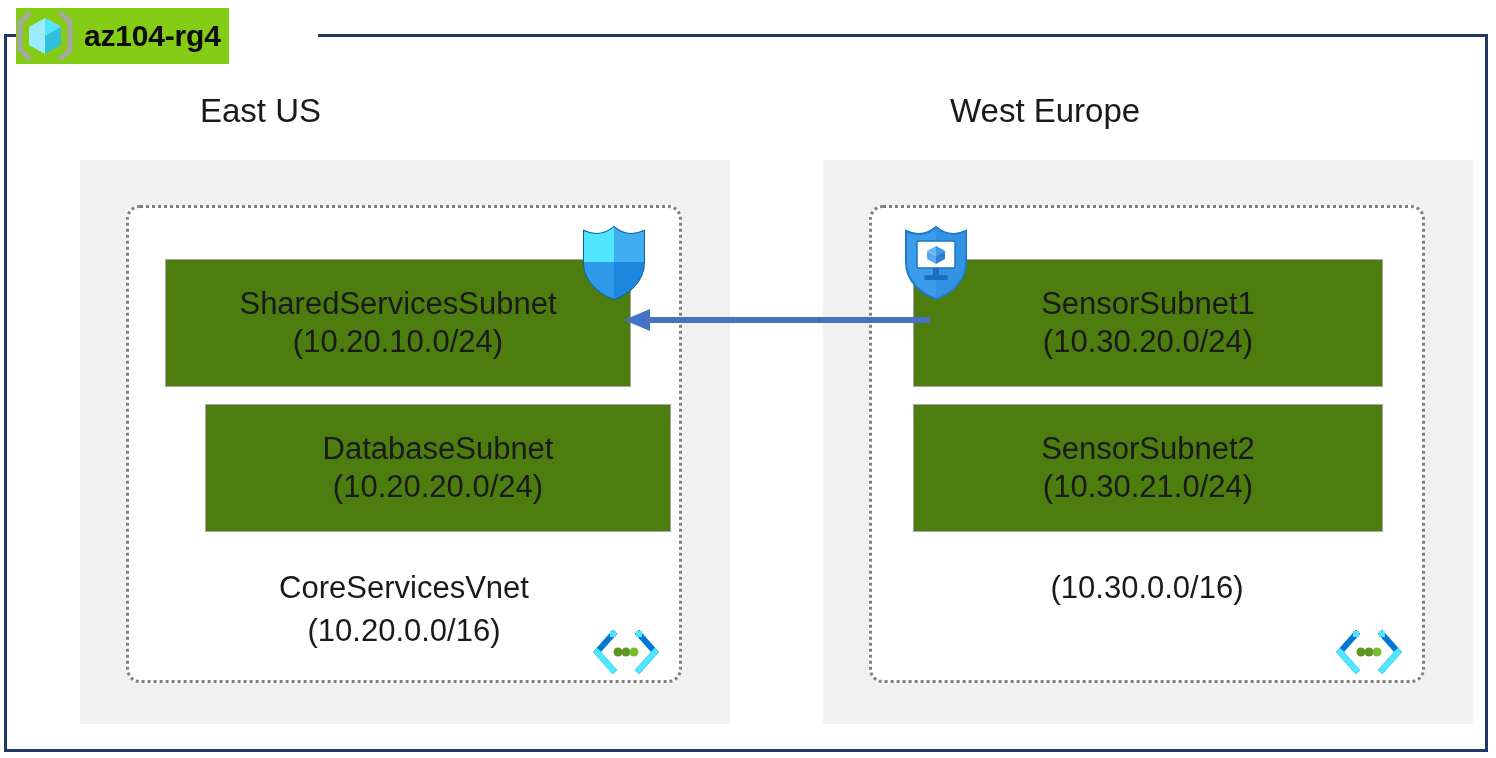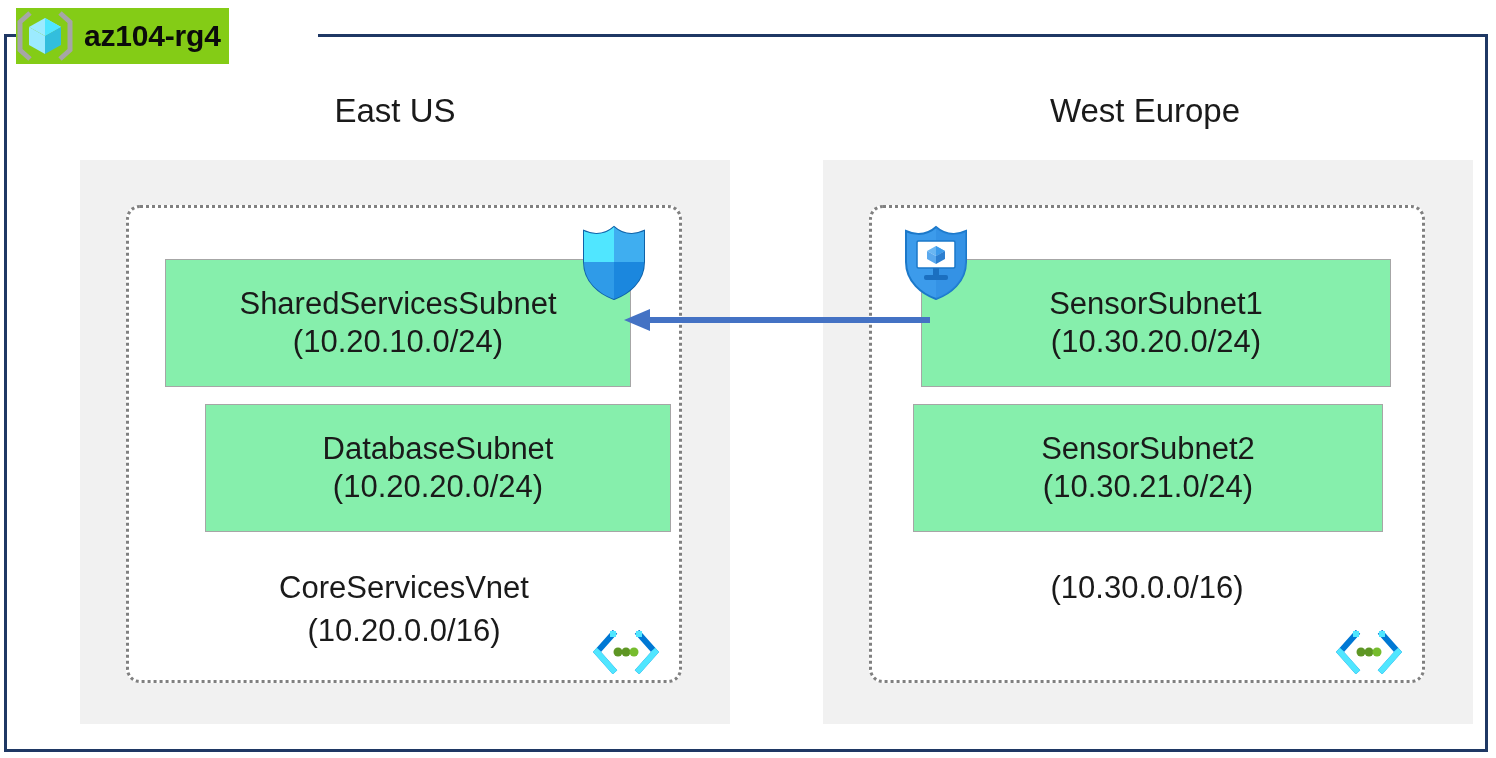--- a/index.html
+++ b/index.html
@@ -69,21 +69,21 @@
     color: #0b0b0b;
     letter-spacing: -0.2px;
     white-space: nowrap;
   }
 
   
   .region-label {
     position: absolute;
     font-size: 33px;
     color: #1a1a1a;
-    text-align: center;
+    text-align: left;
     white-space: nowrap;
   }
   #region-label-eastus { left: 200px; top: 92px; width: 390px; }
   #region-label-westeurope { left: 950px; top: 92px; width: 390px; }
 
   .region-box {
     position: absolute;
     background: #f1f1f1;
     box-sizing: border-box;
   }
@@ -118,21 +118,21 @@
     position: absolute;
     width: 70px;
     height: 44px;
     right: 18px;
     bottom: 6px;
   }
 
   
   .subnet-box {
     position: absolute;
-    background: #86efac;
+    background: #4d7c0f;
     border: 1px solid #a6a6a6;
     box-sizing: border-box;
     display: flex;
     flex-direction: column;
     align-items: center;
     justify-content: center;
   }
   .subnet-name {
     font-size: 31px;
     line-height: 38px;
@@ -141,21 +141,21 @@
   }
   .subnet-cidr {
     font-size: 31px;
     line-height: 38px;
     color: #1a1a1a;
     white-space: nowrap;
   }
 
   #subnet-shared    { left: 165px; top: 259px; width: 466px; height: 128px; }
   #subnet-database  { left: 165px; top: 404px; width: 466px; height: 128px; margin-left: 40px; }
-  #subnet-sensor1   { left: 913px; top: 259px; width: 470px; height: 128px; margin-left: 8px; }
+  #subnet-sensor1   { left: 913px; top: 259px; width: 470px; height: 128px; }
   #subnet-sensor2   { left: 913px; top: 404px; width: 470px; height: 128px; }
 
   
   .sec-icon {
     position: absolute;
     width: 72px;
     height: 78px;
     z-index: 6;
   }
   #nsg-icon-shared   { left: 578px; top: 224px; }

